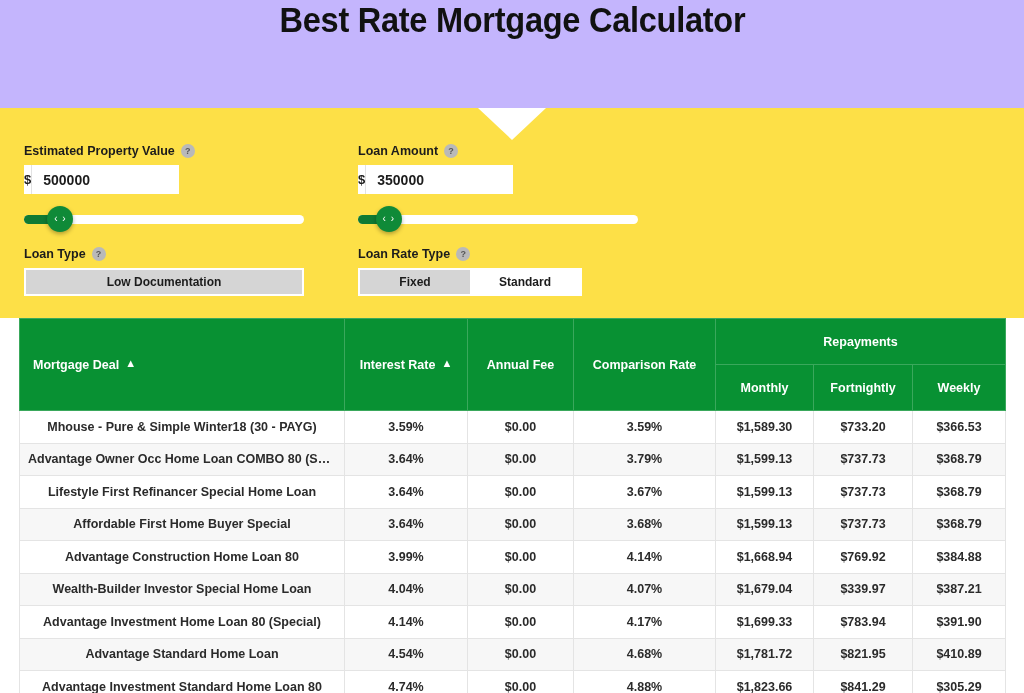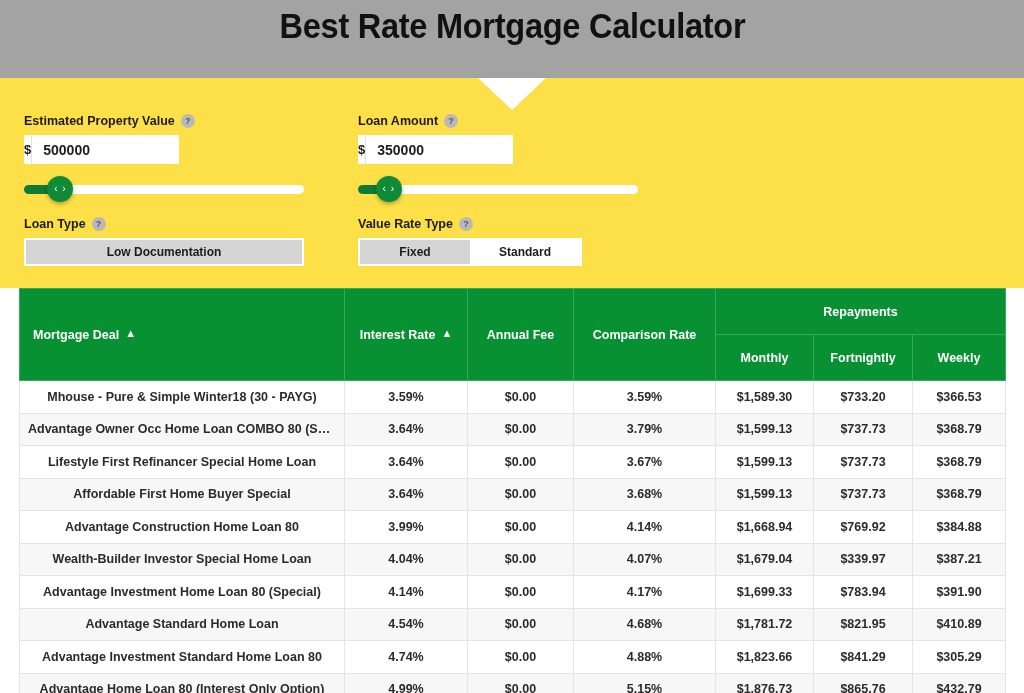--- a/index.html
+++ b/index.html
@@ -7,26 +7,25 @@
   html, body {
     margin: 0; padding: 0;
     width: 1024px; height: 693px;
     background: #ffffff;
     font-family: "Liberation Sans", sans-serif;
     overflow: hidden;
   }
 
   
   .title-band {
-    height: 78px;
-    background: #a3a3a3;
+    height: 108px;
+    background: #c4b5fd;
     display: flex;
     align-items: flex-start;
     justify-content: center;
-    padding-top: 6px;
   }
   .page-title {
     font-size: 35px;
     font-weight: bold;
     color: #111111;
     letter-spacing: -0.3px;
     font-family: "Liberation Sans", sans-serif;
     transform: scaleX(0.93);
     transform-origin: center top;
     white-space: nowrap;
@@ -295,21 +294,21 @@
 
       <div class="slider-wrap wide">
         <div class="slider-track"></div>
         <div class="slider-fill" id="la-fill" style="width: 11%;"></div>
         <div class="slider-handle" id="la-handle" style="left: 11%;">
           <span>‹&nbsp;›</span>
         </div>
       </div>
 
       <div class="field-label" style="margin-top:22px;">
-        <span>Value Rate Type</span>
+        <span>Loan Rate Type</span>
         <span class="help-icon">?</span>
       </div>
 
       <div class="toggle-group rate">
         <div class="toggle-btn active">Fixed</div>
         <div class="toggle-btn">Standard</div>
       </div>
 
     </div>
 

